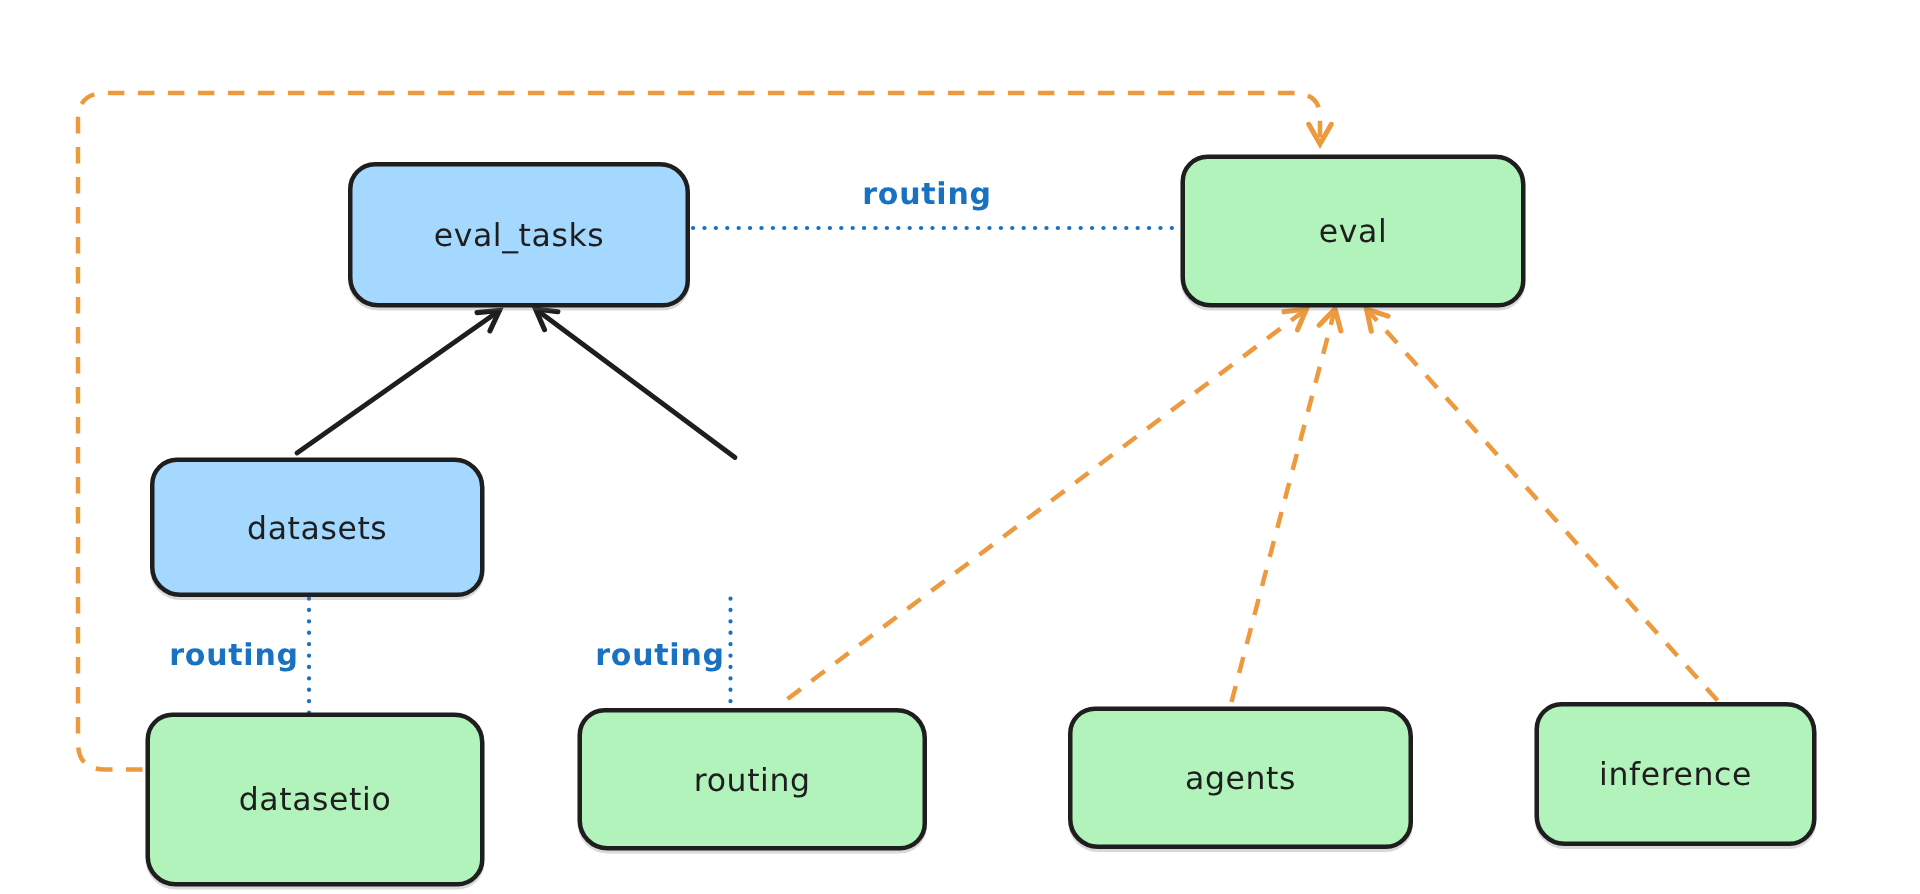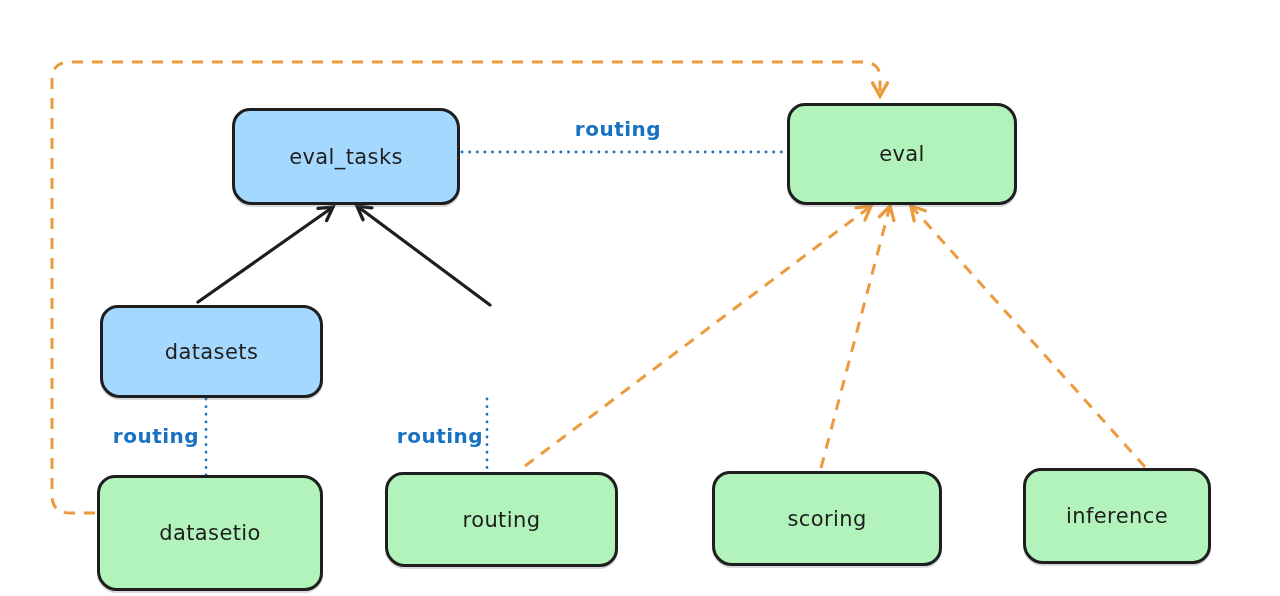--- a/index.html
+++ b/index.html
@@ -101,21 +101,21 @@
 
   <div class="node node--green" style="left:97px; top:475px; width:226px; height:116px;">
     <span>datasetio</span>
   </div>
 
   <div class="node node--green" style="left:385px; top:472px; width:233px; height:95px;">
     <span>routing</span>
   </div>
 
   <div class="node node--green" style="left:712px; top:471px; width:230px; height:95px;">
-    <span>scoring</span>
+    <span>agents</span>
   </div>
 
   <div class="node node--green" style="left:1023px; top:468px; width:188px; height:96px;">
     <span>inference</span>
   </div>
 
   <div class="edge-label" style="left:568px; top:117px;">routing</div>
 
   <div class="edge-label" style="left:106px; top:424px;">routing</div>
 

